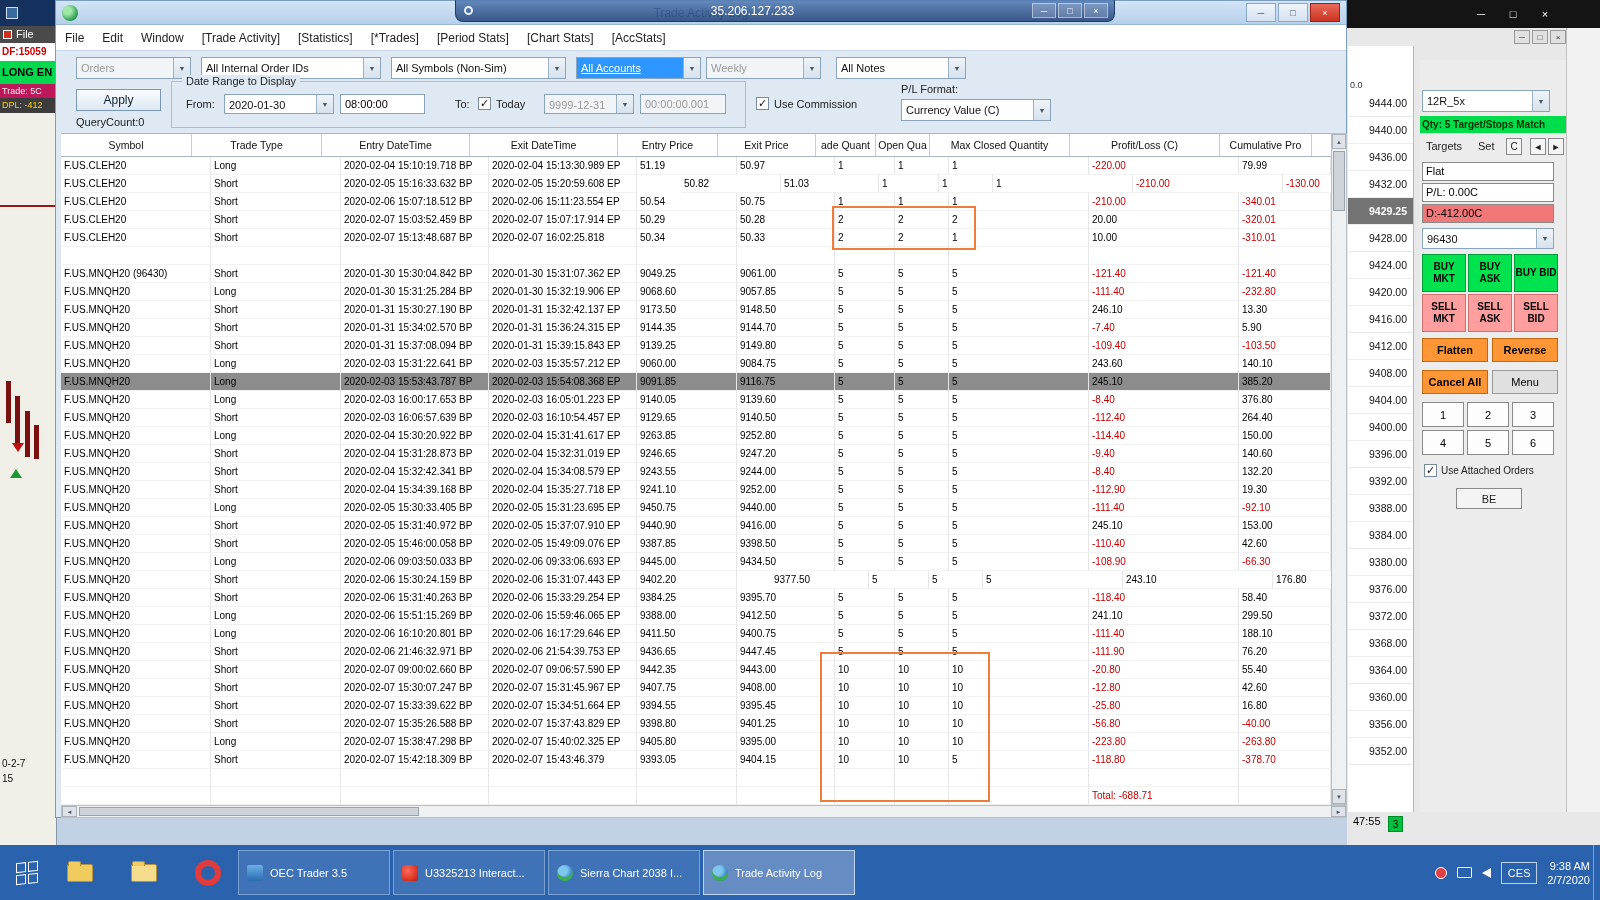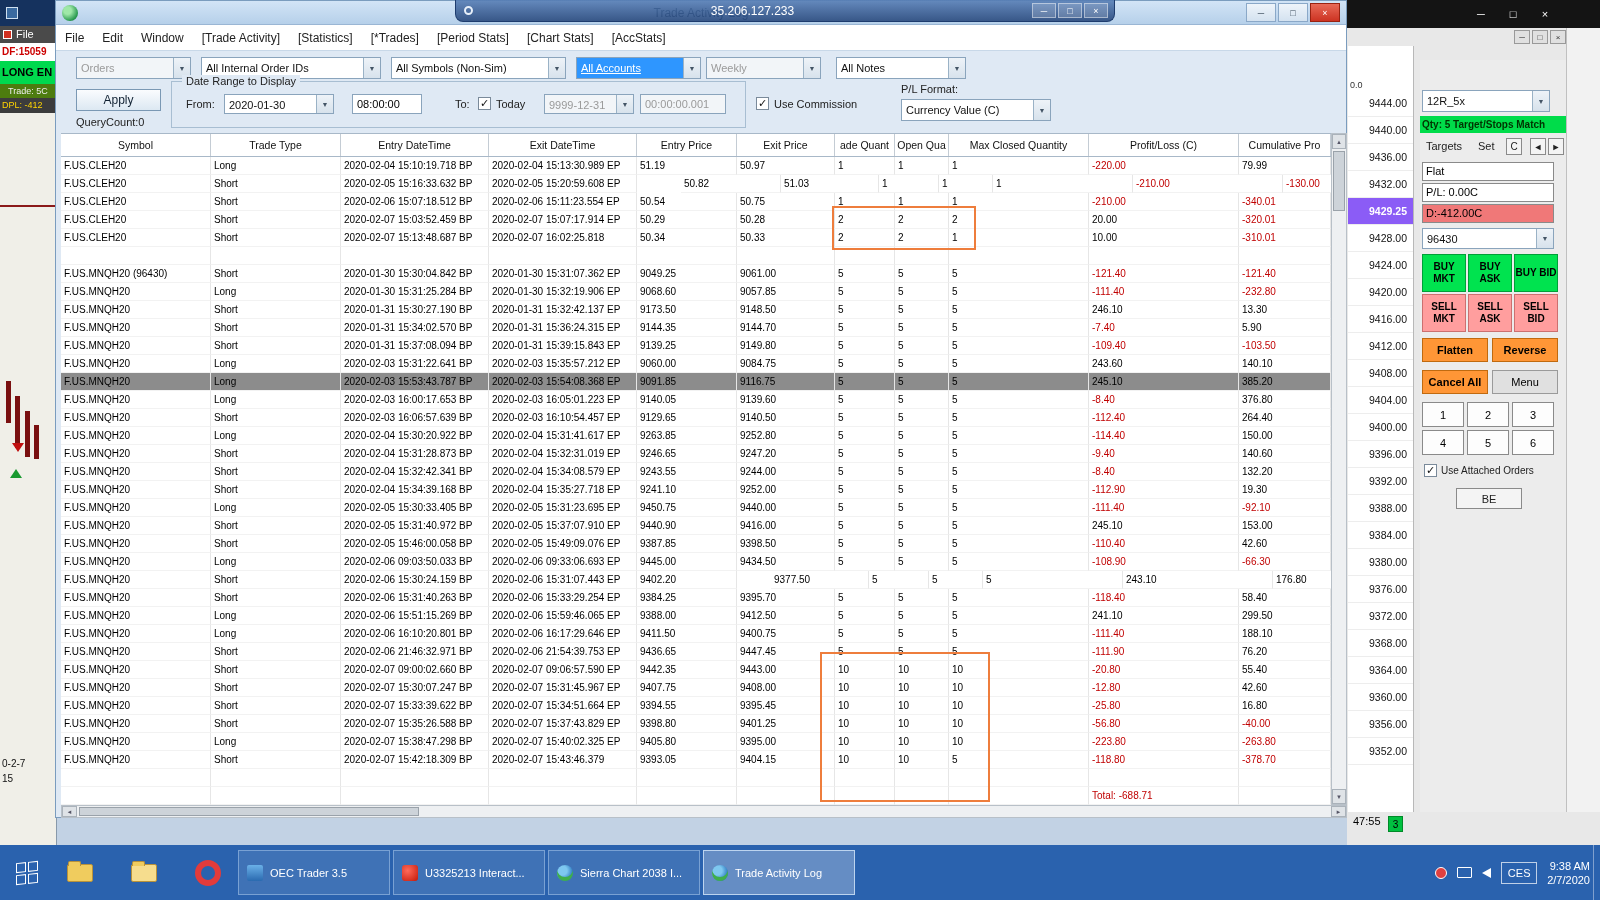--- a/index.html
+++ b/index.html
@@ -7,21 +7,21 @@
   #desktop { position:relative; width:1600px; height:900px; background:#9fb6c8; }
 
   
   #left-strip { position:absolute; left:0; top:0; width:57px; height:845px; background:#eef0ea; border-right:1px solid #8899aa; }
   .ls-title { position:absolute; left:0; top:0; width:100%; height:26px; background:#15325e; }
   .ls-ico { position:absolute; left:6px; top:7px; width:12px; height:12px; border:1.5px solid #cfe0f0; background:#3a6aa0; }
   .ls-file { position:absolute; left:0; top:26px; width:100%; height:17px; background:#4a4a4a; color:#fff; font-size:11px; line-height:17px; padding-left:16px; }
   .ls-red-ico { position:absolute; left:3px; top:30px; width:9px; height:9px; background:#d03020; border:1px solid #fff; }
   .ls-df { position:absolute; left:0; top:43px; width:100%; height:18px; background:#fff; color:#cc0000; font-size:10px; font-weight:bold; line-height:18px; padding-left:2px; }
   .ls-pos { position:absolute; left:0; top:61px; width:100%; height:23px; background:#00d94e; color:#000; font-size:11px; font-weight:bold; line-height:23px; padding-left:2px; }
-  .ls-trade { position:absolute; left:0; top:84px; width:100%; height:14px; background:#4d7c0f; color:#eee; font-size:9px; line-height:14px; padding-left:8px; }
+  .ls-trade { position:absolute; left:0; top:84px; width:100%; height:14px; background:#be185d; color:#eee; font-size:9px; line-height:14px; padding-left:2px; }
   .ls-dpl { position:absolute; left:0; top:98px; width:100%; height:15px; background:#3c3c3c; color:#ffd400; font-size:9px; line-height:15px; padding-left:2px; }
   .ls-chart { position:absolute; left:0; top:113px; width:100%; height:732px; background:#f0efe8; overflow:hidden; }
   .ls-hline { position:absolute; left:0; top:92px; width:100%; height:2px; background:#8b1a1a; }
   .candle { position:absolute; width:5px; background:#7a1010; }
   .arrow-down-red { position:absolute; left:12px; top:330px; width:0; height:0; border-left:6px solid transparent; border-right:6px solid transparent; border-top:9px solid #c01010; }
   .arrow-up-green { position:absolute; left:10px; top:356px; width:0; height:0; border-left:6px solid transparent; border-right:6px solid transparent; border-bottom:9px solid #1a9a30; }
   .ls-count { position:absolute; left:2px; top:645px; font-size:10px; color:#111; }
   .ls-partial { position:absolute; left:2px; top:660px; font-size:10px; color:#111; }
 
   
@@ -70,21 +70,21 @@
   
   #right-base { position:absolute; left:1347px; top:0; width:253px; height:845px; background:#e8e8e8; z-index:1; }
   #top-black-bar { position:absolute; left:1347px; top:0; width:253px; height:28px; background:#141414; z-index:3; }
   .tb-btn { position:absolute; top:3px; width:28px; height:22px; color:#fff; font-size:11px; display:flex; align-items:center; justify-content:center; }
   #mini-controls { position:absolute; left:1514px; top:30px; display:flex; gap:2px; z-index:3; }
   .mini-btn { width:16px; height:14px; background:#e0e0e0; border:1px solid #999; font-size:8px; color:#333; display:flex; align-items:center; justify-content:center; }
   #ladder-wrap { position:absolute; left:1348px; top:46px; width:66px; height:766px; background:#fff; border-right:1px solid #b8b8b8; z-index:2; }
   .ladder-partial { position:absolute; left:2px; top:34px; font-size:9px; color:#333; }
   #price-ladder { position:absolute; left:0; top:44px; width:100%; }
   .lrow { height:27px; line-height:27px; font-size:10.5px; text-align:right; padding-right:6px; border-bottom:1px solid #ededed; color:#111; }
-  .lrow.current { background:#8b5cf6; color:#fff; font-weight:bold; }
+  .lrow.current { background:#737373; color:#fff; font-weight:bold; }
   #trade-panel { position:absolute; left:1420px; top:60px; width:146px; height:752px; background:#ececec; z-index:2; }
   .panel-box { position:absolute; background:#fff; border:1px solid #8a8a8a; font-size:11px; line-height:17px; padding-left:3px; color:#000; overflow:hidden; white-space:nowrap; }
   .qty-status { position:absolute; left:0; top:56px; width:146px; height:17px; background:#00dc4a; color:#003300; font-size:10px; font-weight:bold; line-height:17px; padding-left:2px; white-space:nowrap; overflow:hidden; }
   .small-btn { position:absolute; background:#f4f4f4; border:1px solid #8a8a8a; font-size:9px; color:#222; display:flex; align-items:center; justify-content:center; }
   .trade-btn { position:absolute; font-weight:bold; font-size:10px; line-height:12px; text-align:center; display:flex; align-items:center; justify-content:center; border:1px solid #555; color:#000; }
   .buy { background:#00e34f; border-color:#00a038; }
   .sell { background:#ff9e9e; border-color:#cc7070; }
   .orange { background:#ff9636; border-color:#c06a10; font-weight:bold; font-size:11px; }
   .gray { background:#e0e0e0; border-color:#9a9a9a; font-weight:normal; font-size:11px; }
   #quantity-pad { position:absolute; left:2px; top:342px; display:grid; grid-template-columns:repeat(3,42px); grid-auto-rows:25px; gap:3px; }
@@ -221,21 +221,21 @@
 
       <div class="groupbox" style="left:115px; top:30px; width:575px; height:47px;">
         <span class="groupbox-legend">Date Range to Display</span>
         <span class="lbl" style="left:14px; top:16px;">From:</span>
         <div class="combo" style="left:52px; top:12px; width:110px; height:20px;">
           <span class="combo-text">2020-01-30</span>
           <span class="combo-btn">
               <span>▼</span>
             </span>
         </div>
-        <div class="tbox" style="left:168px; top:12px; width:70px;margin-left:12px;">08:00:00</div>
+        <div class="tbox" style="left:168px; top:12px; width:85px;">08:00:00</div>
         <span class="lbl" style="left:283px; top:16px;">To:</span>
         <span class="cb checked" style="left:306px; top:15px;"><span class="cb-mark">✓</span></span>
         <span class="lbl" style="left:324px; top:16px;">Today</span>
         <div class="combo disabled" style="left:372px; top:12px; width:90px; height:20px;">
           <span class="combo-text">9999-12-31</span>
           <span class="combo-btn">
               <span>▼</span>
             </span>
         </div>
         <div class="tbox disabled" style="left:468px; top:12px; width:86px;">00:00:00.001</div>
@@ -246,21 +246,21 @@
       <span class="lbl" style="left:845px; top:32px;">P/L Format:</span>
       <div class="combo" style="left:845px; top:48px; width:150px;">
         <span class="combo-text">Currency Value (C)</span>
         <span class="combo-btn">
             <span>▼</span>
           </span>
       </div>
     </div>
 
     <div class="table-header">
-        <div class="hcell" style="width: 150px;">Symbol</div>
+        <div class="hcell" style="width: 131px;">Symbol</div>
         <div class="hcell" style="width: 130px;">Trade Type</div>
         <div class="hcell" style="width: 148px;">Entry DateTime</div>
         <div class="hcell" style="width: 148px;">Exit DateTime</div>
         <div class="hcell" style="width: 100px;">Entry Price</div>
         <div class="hcell" style="width: 98px;">Exit Price</div>
         <div class="hcell" style="width: 60px;">ade Quant</div>
         <div class="hcell" style="width: 54px;">Open Qua</div>
         <div class="hcell" style="width: 140px;">Max Closed Quantity</div>
         <div class="hcell" style="width: 150px;">Profit/Loss (C)</div>
         <div class="hcell" style="width: 92px;">Cumulative Pro</div>

